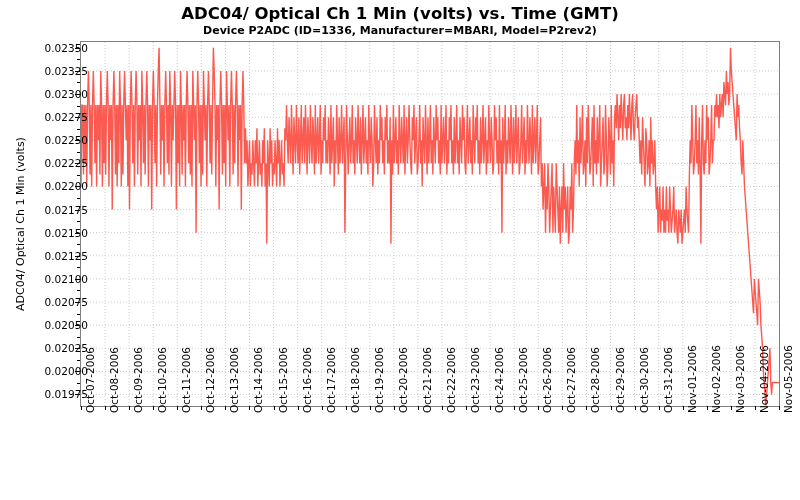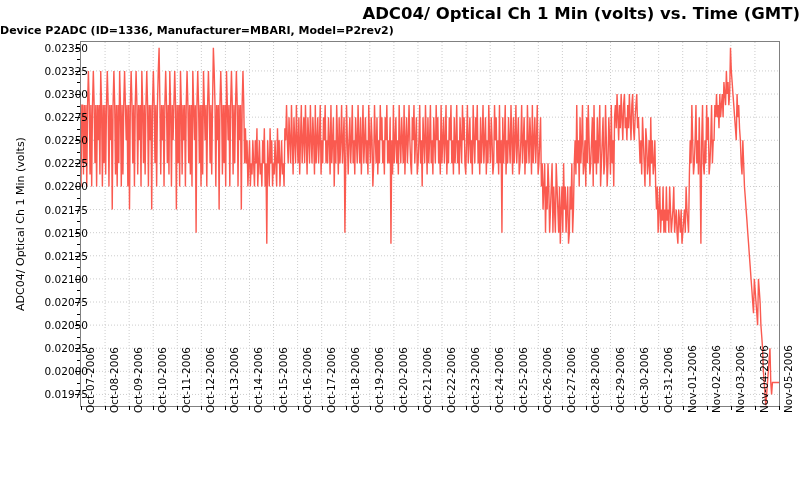--- a/index.html
+++ b/index.html
@@ -17,33 +17,33 @@
     position: relative;
     width: 800px;
     height: 500px;
     background: #ffffff;
   }
   #title {
     position: absolute;
     left: 0;
     top: 4px;
     width: 800px;
-    text-align: right;
+    text-align: center;
     font-size: 16.5px;
     font-weight: bold;
     color: #000000;
     letter-spacing: 0px;
     white-space: nowrap;
   }
   #subtitle {
     position: absolute;
     left: 0;
     top: 24px;
     width: 800px;
-    text-align: left;
+    text-align: center;
     font-size: 11px;
     font-weight: bold;
     color: #000000;
     white-space: nowrap;
   }
   #plot-frame {
     position: absolute;
     left: 80px;
     top: 41px;
     width: 700px;

